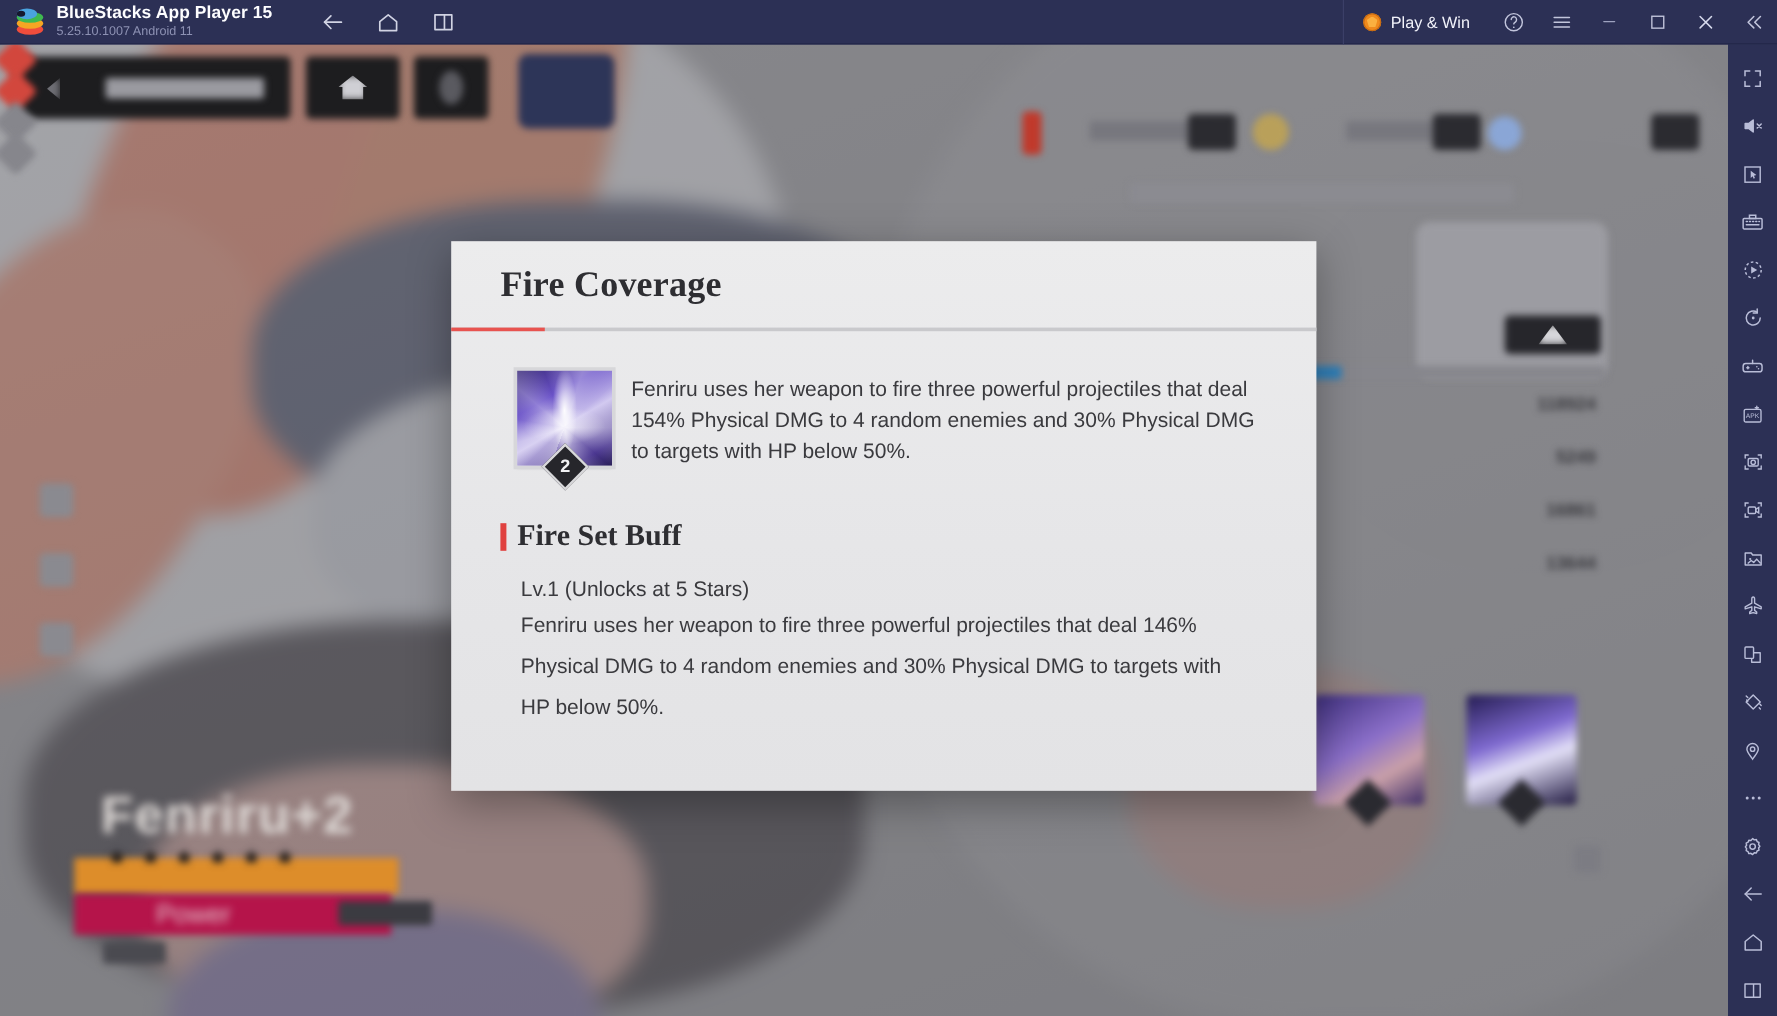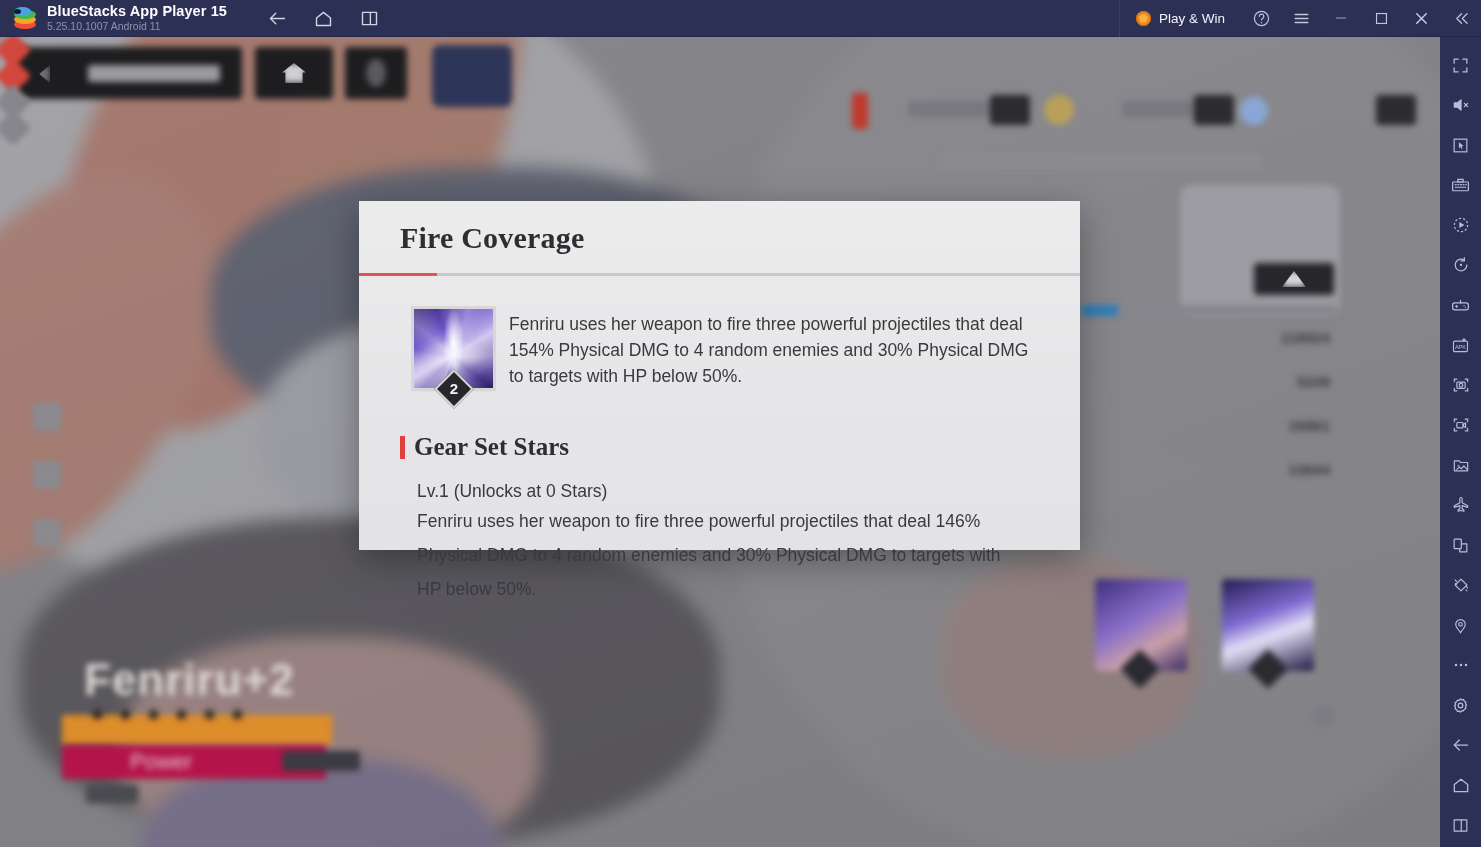--- a/index.html
+++ b/index.html
@@ -68,21 +68,21 @@
   .statnum{ color:#3a3a3f; font-size:15px; font-weight:bold; filter:blur(3.2px);
             position:absolute; text-align:right; }
 
   .star{ width:15px; height:15px; background:#141417;
          clip-path:polygon(50% 0,61% 35%,98% 35%,68% 57%,79% 91%,50% 70%,21% 91%,32% 57%,2% 35%,39% 35%); }
 
   .pip{ width:26px; height:26px; transform:rotate(45deg); border-radius:4px; filter:blur(2.6px); }
 
   
   .dialog{
-    position:absolute; left:359px; top:201px; width:721px; height:349px;
+    position:absolute; left:376px; top:201px; width:721px; height:458px;
     background:linear-gradient(180deg,#ececed 0%,#e6e6e8 55%,#e3e3e5 100%);
     box-shadow:0 10px 34px rgba(0,0,0,.34);
   }
   .dlg-head{ position:relative; height:74px; }
   .dlg-title{
     position:absolute; left:41px; top:20px;
     font-family:"Liberation Serif", serif; font-weight:bold;
     font-size:30px; color:#2e2e32; letter-spacing:.2px;
   }
   .dlg-rule{ position:absolute; left:0; top:72px; width:721px; height:3px; background:#c9c9cc; }
@@ -244,25 +244,25 @@
         <div class="burst"></div>
         <div class="skill-badge">
           <span>2</span>
         </div>
       </div>
       <div class="skill-desc">Fenriru uses her weapon to fire three powerful projectiles that deal 154% Physical DMG to 4 random enemies and 30% Physical DMG to targets with HP below 50%.</div>
     </div>
 
     <div class="gsb-head">
       <div class="gsb-bar"></div>
-      <div class="gsb-title">Gear Set Stars</div>
+      <div class="gsb-title">Fire Set Buff</div>
     </div>
 
     <div class="gsb-body">
-      <div class="gsb-lv">Lv.1 (Unlocks at 0 Stars)</div>
+      <div class="gsb-lv">Lv.1 (Unlocks at 5 Stars)</div>
       <div class="gsb-text">Fenriru uses her weapon to fire three powerful projectiles that deal 146% Physical DMG to 4 random enemies and 30% Physical DMG to targets with HP below 50%.</div>
     </div>
   </div>
 
   <div class="titlebar">
     <div class="bs-logo">
       <i class="bs-l1"></i>
         <i class="bs-l2"></i>
         <i class="bs-l3"></i>
         <i class="bs-l4"></i>

